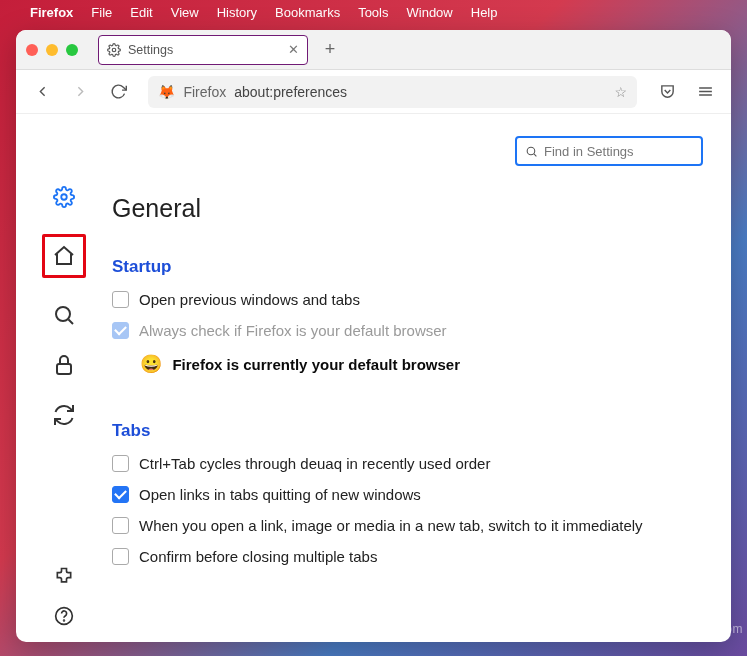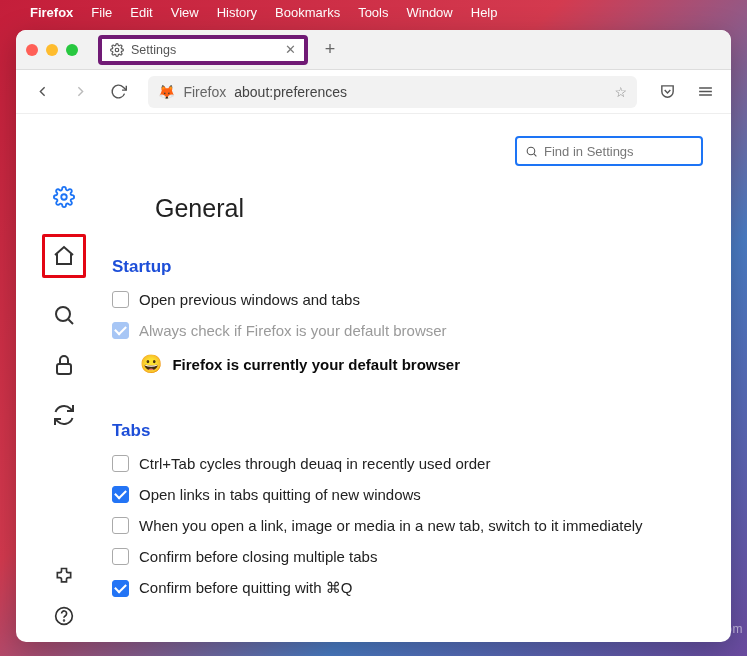--- a/index.html
+++ b/index.html
@@ -45,21 +45,21 @@
     border-bottom: 1px solid #ddd;
     gap: 8px;
   }
   .traffic { display: flex; gap: 8px; margin-right: 12px; }
   .tl { width: 12px; height: 12px; border-radius: 50%; }
   .tl.red { background: #ff5f57; }
   .tl.yel { background: #febc2e; }
   .tl.grn { background: #28c840; }
   .tab {
     background: #fff;
-    border: 4px solid #701a75;
+    border: 1px solid #701a75;
     border-radius: 4px;
     height: 30px;
     width: 210px;
     display: flex;
     align-items: center;
     padding: 0 8px;
     font-size: 12.5px;
     color: #555;
     gap: 7px;
   }
@@ -120,21 +120,21 @@
     border: 2px solid #1d74f5;
     border-radius: 4px;
     display:flex;
     align-items:center;
     padding: 12px 8px;
     gap: 6px;
     font-size: 13px;
     color: #777;
   }
   .searchbox svg { width:13px; height:13px; color:#555; }
-  h1 { font-size: 25px; font-weight: 500; color:#222; margin-bottom: 34px; margin-left: 43px; }
+  h1 { font-size: 25px; font-weight: 500; color:#222; margin-bottom: 34px; }
   h2 { font-size: 17px; font-weight: 700; color:#1d4ed8; margin-bottom: 14px; }
   .opt { display:flex; align-items:center; gap:10px; font-size:15px; color:#222; margin-bottom: 14px; text-align: center; }
   .opt.disabled { color:#9a9a9a; }
   .cb {
     width: 17px; height: 17px; border:1px solid #aaa; border-radius:3px; flex-shrink:0;
     display:flex; align-items:center; justify-content:center;
   }
   .cb.checked { background:#2374f5; border-color:#2374f5; }
   .cb.checked::after { content:""; width:5px; height:9px; border:solid #fff; border-width:0 2px 2px 0; transform: rotate(45deg) translate(-1px,-1px); }
   .cb.dchecked { background:#a7c6f5; border-color:#a7c6f5; }
@@ -305,21 +305,17 @@
         <span>Open links in tabs quitting of new windows</span>
       </div>
       <div class="opt">
         <span class="cb"></span>
         <span>When you open a link, image or media in a new tab, switch to it immediately</span>
       </div>
       <div class="opt">
         <span class="cb"></span>
         <span>Confirm before closing multiple tabs</span>
       </div>
-      <div class="opt">
-        <span class="cb checked"></span>
-        <span>Confirm before quitting with ⌘Q</span>
-      </div>
     </div>
   </div>
 </div>
 
 <div class="watermark">www.deuaq.com</div>
 
 </body></html>

